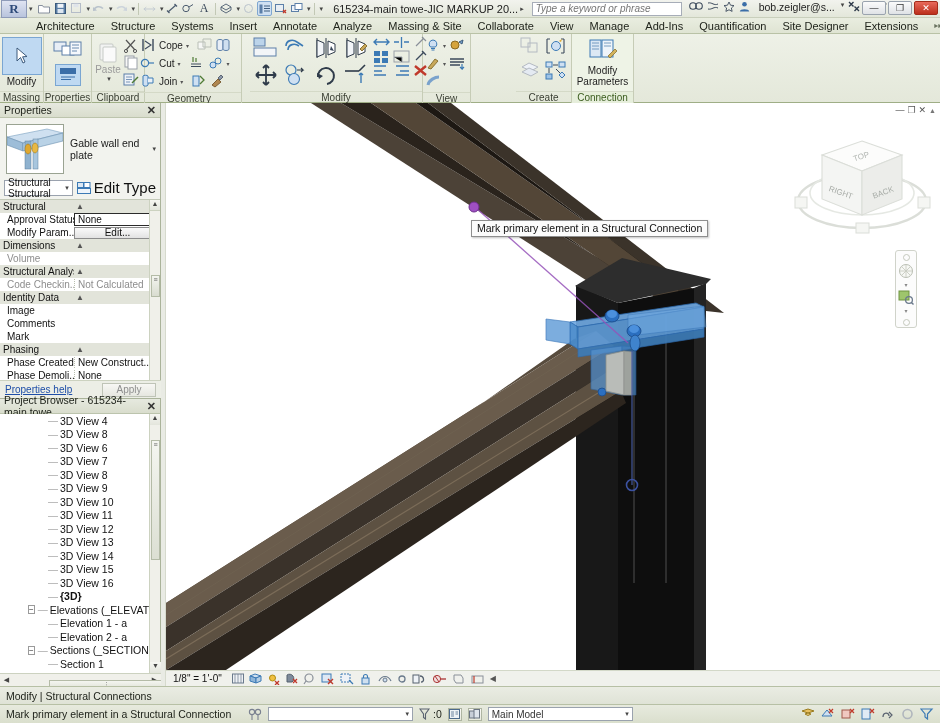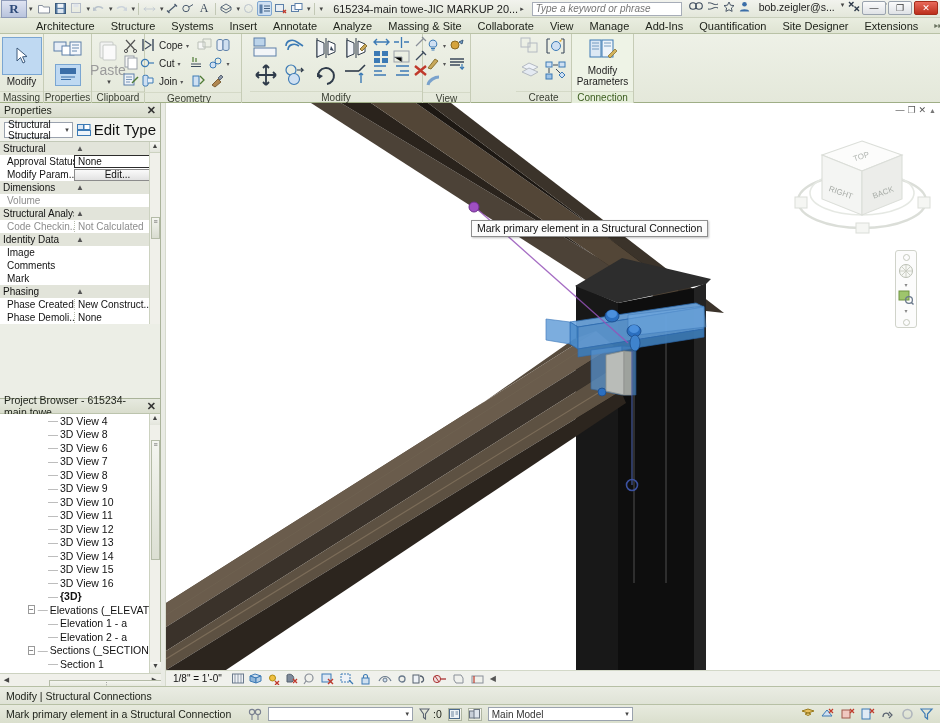--- a/index.html
+++ b/index.html
@@ -463,21 +463,21 @@
       <div class="panel-title">Properties</div>
     </div>
 
     <div class="panel" style="left:92px;width:53px">
       <div class="panel-body" style="display:flex;align-items:center;padding:2px 3px;gap:2px">
         <div style="display:flex;flex-direction:column;align-items:center;justify-content:center;width:26px">
           <svg width="20" height="22" viewBox="0 0 20 22">
               <rect x="2" y="2" width="13" height="16" rx="1" fill="#f2f3f2" stroke="#c5c9c5"></rect>
               <rect x="5" y="5" width="13" height="15" rx="1" fill="#fafafa" stroke="#c5c9c5"></rect>
             </svg>
-          <span style="font-size:14px;color:#9b9b9b">Paste</span>
+          <span style="font-size:10px;color:#9b9b9b">Paste</span>
           <span class="caret">▾</span>
         </div>
         <div style="display:flex;flex-direction:column;gap:2px">
           <svg width="16" height="15" viewBox="0 0 16 15">
               <path d="M3 2L12 12M12 2L3 12" stroke="#555" stroke-width="1.2"></path>
               <circle cx="3" cy="13" r="1.6" fill="none" stroke="#555"></circle>
               <circle cx="12" cy="13" r="1.6" fill="none" stroke="#555"></circle>
             </svg>
           <svg width="16" height="15" viewBox="0 0 16 15">
               <rect x="2" y="1" width="9" height="11" fill="#f7f7f7" stroke="#9aa0a8"></rect>
@@ -718,20 +718,36 @@
       <div class="panel-title hl">Connection</div>
     </div>
   </div>
 
   <div class="props">
     <div class="pal-head">
       <span>Properties</span>
       <span class="pal-x">✕</span>
     </div>
 
+    <div class="ptype">
+      <div class="ptype-thumb">
+        <svg width="56" height="48" viewBox="0 0 56 48">
+          <rect width="56" height="48" fill="#ffffff"></rect>
+          <path d="M0 12 L40 4 L56 8 L16 18 Z" fill="#cfe0f0" stroke="#7aa0c0" stroke-width="0.6"></path>
+          <path d="M0 12 L16 18 L16 26 L0 20Z" fill="#9dbdd8" stroke="#6a8fae" stroke-width="0.6"></path>
+          <path d="M16 18 L56 8 L56 16 L16 26Z" fill="#b9d2e6" stroke="#6a8fae" stroke-width="0.6"></path>
+          <rect x="18" y="16" width="6" height="28" fill="#8fb2cf" stroke="#5d7f9c" stroke-width="0.5"></rect>
+          <rect x="26" y="14" width="5" height="30" fill="#a8c6de" stroke="#5d7f9c" stroke-width="0.5"></rect>
+          <ellipse cx="21" cy="24" rx="3" ry="5" fill="#e0a830" stroke="#9c7413" stroke-width="0.5"></ellipse>
+          <ellipse cx="28" cy="23" rx="3" ry="5" fill="#e8b843" stroke="#9c7413" stroke-width="0.5"></ellipse>
+        </svg>
+      </div>
+      <div class="ptype-name">Gable wall end plate</div>
+      <span class="ptype-car">▾</span>
+    </div>
 
     <div class="psel">
       <div class="pcombo">
         <span>Structural Structural</span>
         <span class="caret">▾</span>
       </div>
       <div class="pedittype">
         <svg width="14" height="12" viewBox="0 0 14 12">
             <rect x="0.5" y="0.5" width="6" height="5" fill="#dce8f4" stroke="#3c7ab5"></rect>
             <rect x="7" y="0.5" width="6" height="5" fill="#fff" stroke="#3c7ab5"></rect>
@@ -803,20 +819,24 @@
         <div class="pk ind">Phase Created</div>
         <div class="pv">New Construct...</div>
       </div>
       <div class="prow">
         <div class="pk ind">Phase Demoli...</div>
         <div class="pv">None</div>
         <div class="pchev">▼</div>
       </div>
     </div>
 
+    <div class="pfoot">
+      <span class="plink">Properties help</span>
+      <span class="papply">Apply</span>
+    </div>
   </div>
 
   <div class="browser">
     <div class="pal-head">
       <span>Project Browser - 615234-main towe...</span>
       <span class="pal-x">✕</span>
     </div>
 
     <div class="tree">
       <div class="tnode" style="padding-left:48px">

